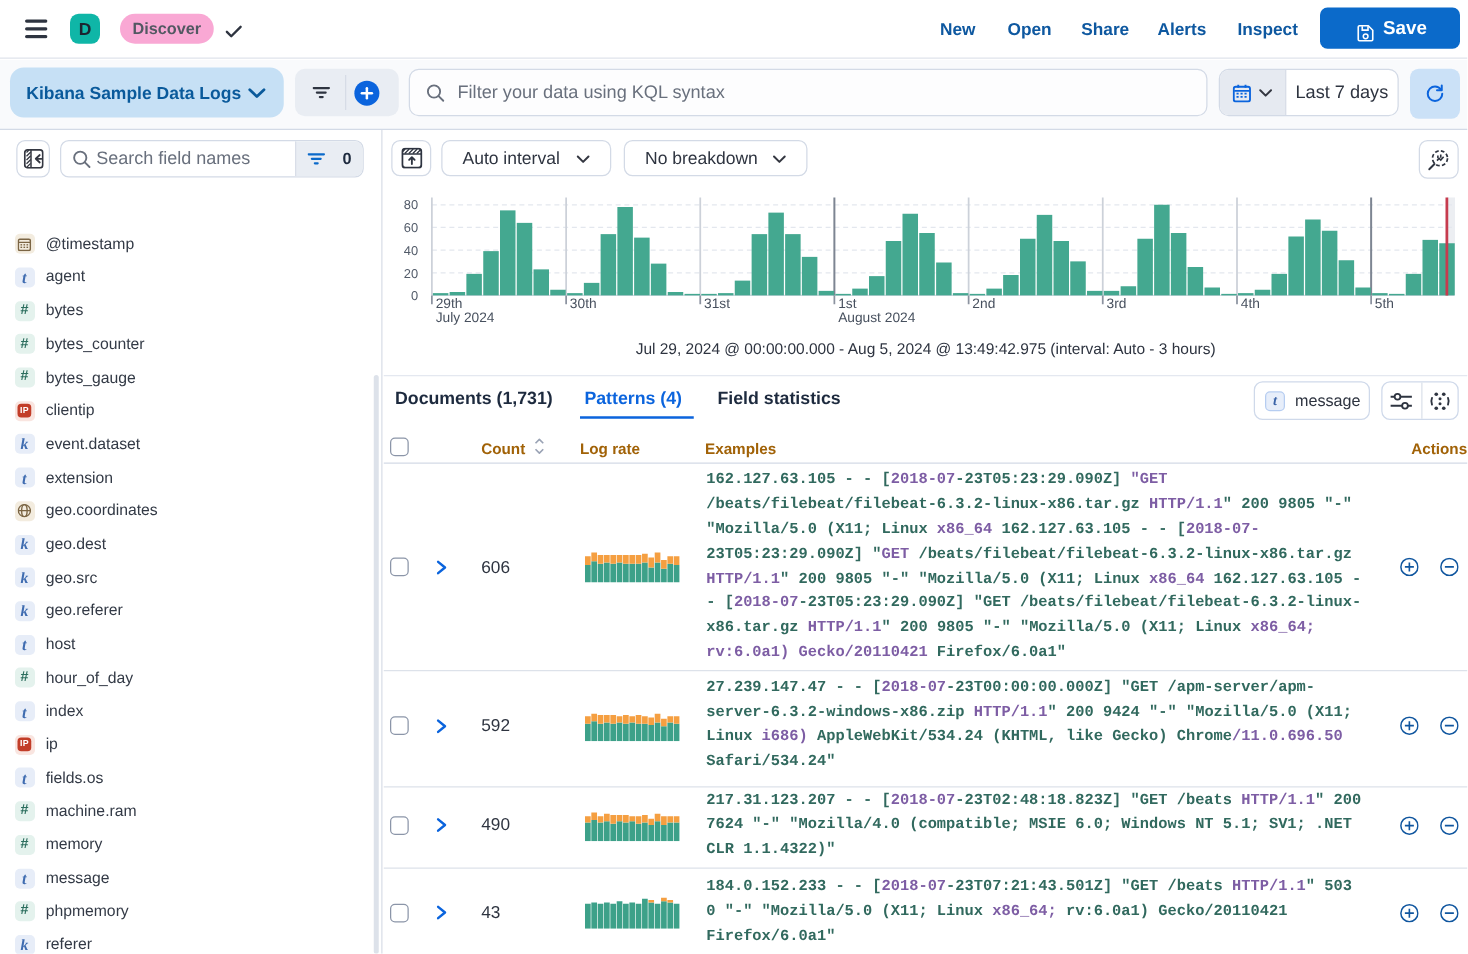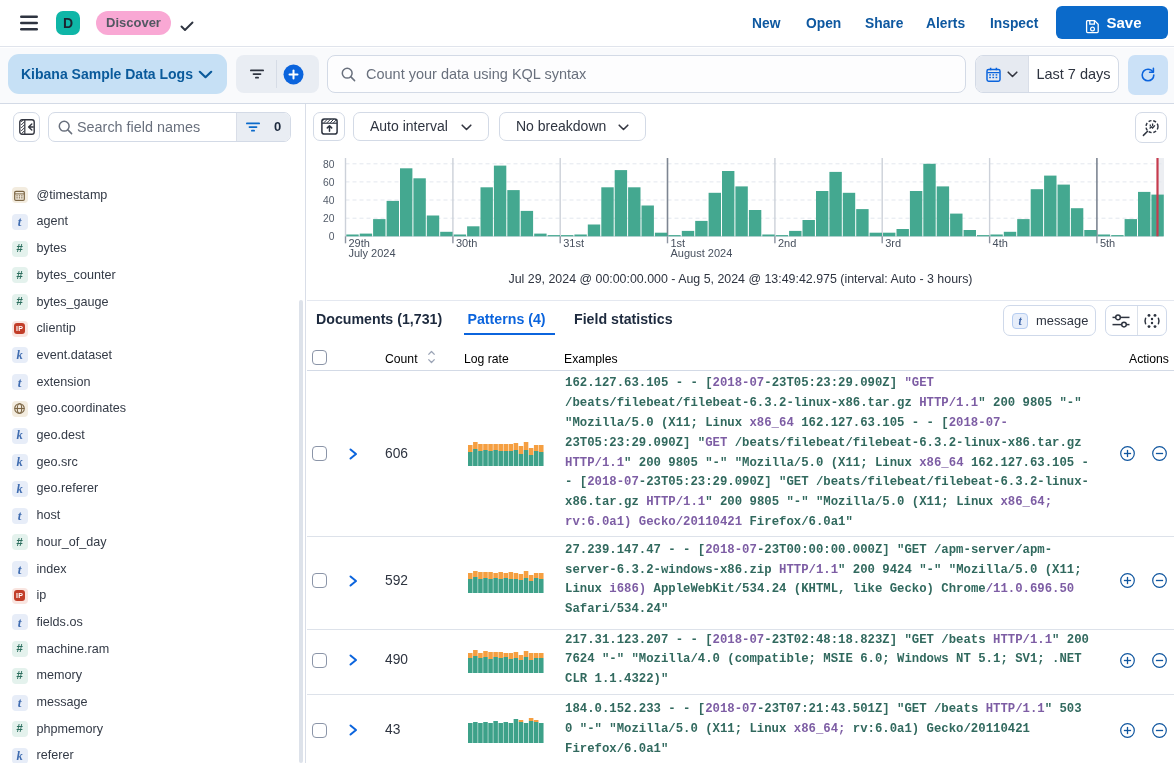--- a/index.html
+++ b/index.html
@@ -55,21 +55,21 @@
 .tabline { position:absolute; left:157px; top:228.5px; width:91px; height:2.5px; background:#0b64dd; }
 .msgbtn { position:absolute; left:696px; top:201px; width:93px; height:31px; border:1px solid #cfd9ea; border-radius:7px; background:#fff; }
 .msgbtn .mtok { position:absolute; left:8px; top:7px; width:16px; height:16px; border-radius:4px; background:#e7eefa; border:1px solid #b6cdf1; display:flex; align-items:center; justify-content:center; }
 .msgbtn .mtok i { font-family:"Liberation Serif",serif; font-style:italic; font-weight:700; color:#3b64a8; font-size:11.5px; }
 .msgbtn .mlab { position:absolute; left:32px; top:0; line-height:29px; font-size:12.9px; color:#2e3440; }
 .igroup { position:absolute; left:798px; top:201px; width:62px; height:31px; border:1px solid #cfd9ea; border-radius:7px; background:#fff; }
 .igroup .d { position:absolute; left:30.5px; top:0; width:1px; height:29px; background:#dbe1ea; }
 .icell { position:absolute; top:0; width:30px; height:29px; display:flex; align-items:center; justify-content:center; }
 
 
-.th { position:absolute; font-size:12.2px; font-weight:400; color:#000000;text-align:right; }
+.th { position:absolute; font-size:12.2px; font-weight:700; color:#a16207;text-align:right; }
 .hline { position:absolute; left:0; width:867px; height:1px; background:#d3dae6; }
 .rline { position:absolute; left:0; width:867px; height:1px; background:#dde2ea; }
 .cb { position:absolute; width:15px; height:15px; border:1px solid #8b95a8; border-radius:4px; background:#fff; }
 .cnt { position:absolute; left:78px; font-size:13.8px; color:#2e3440; }
 .spk { position:absolute; }
 .ex { position:absolute; left:258px; width:545px; font-family:"Liberation Mono",monospace; font-weight:700; font-size:12.3px; line-height:19.9px; color:#31695e; letter-spacing:0; white-space:nowrap; }
 .ex .p { color:#7d5da4; }
 .act { position:absolute; }
 </style></head>
 <body>
@@ -116,21 +116,21 @@
           <rect x="5.5" y="9.5" width="10" height="2" rx="1" fill="#fff"></rect>
           <rect x="9.5" y="5.5" width="2" height="10" rx="1" fill="#fff"></rect>
         </svg>
       </span>
   </div>
   <div class="qinput"><span class="abs" style="left:13px;top:11px">
         <svg width="15" height="15" viewBox="0 0 15 15">
           <circle cx="6.2" cy="6.2" r="4.9" fill="none" stroke="#69707d" stroke-width="1.5"></circle>
           <line x1="9.9" y1="9.9" x2="13.6" y2="13.6" stroke="#69707d" stroke-width="1.5" stroke-linecap="round"></line>
         </svg>
-      </span><span style="margin-left:38px">Count your data using KQL syntax</span></div>
+      </span><span style="margin-left:38px">Filter your data using KQL syntax</span></div>
   <div class="dpick">
     <div class="pre">
         <span class="abs" style="left:10px;top:11px">
           <svg width="15" height="15" viewBox="0 0 15 15">
             <rect x="1" y="2.4" width="13" height="11.8" rx="1.6" fill="none" stroke="#0b64dd" stroke-width="1.5"></rect>
             <line x1="1.4" y1="5.6" x2="13.6" y2="5.6" stroke="#0b64dd" stroke-width="1.4"></line>
             <line x1="4.6" y1="0.8" x2="4.6" y2="3.2" stroke="#0b64dd" stroke-width="1.5"></line>
             <line x1="10.4" y1="0.8" x2="10.4" y2="3.2" stroke="#0b64dd" stroke-width="1.5"></line>
             <rect x="3.2" y="7.2" width="1.7" height="1.4" fill="#0b64dd"></rect>
             <rect x="6.4" y="7.2" width="1.7" height="1.4" fill="#0b64dd"></rect>

